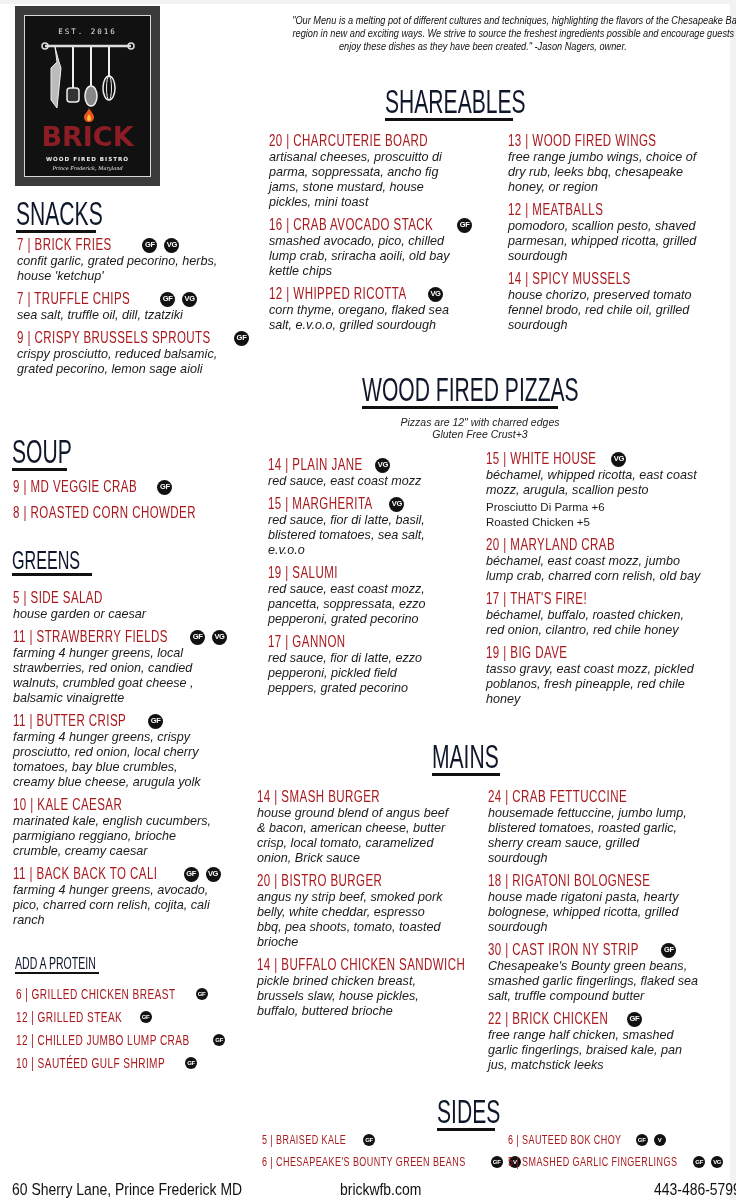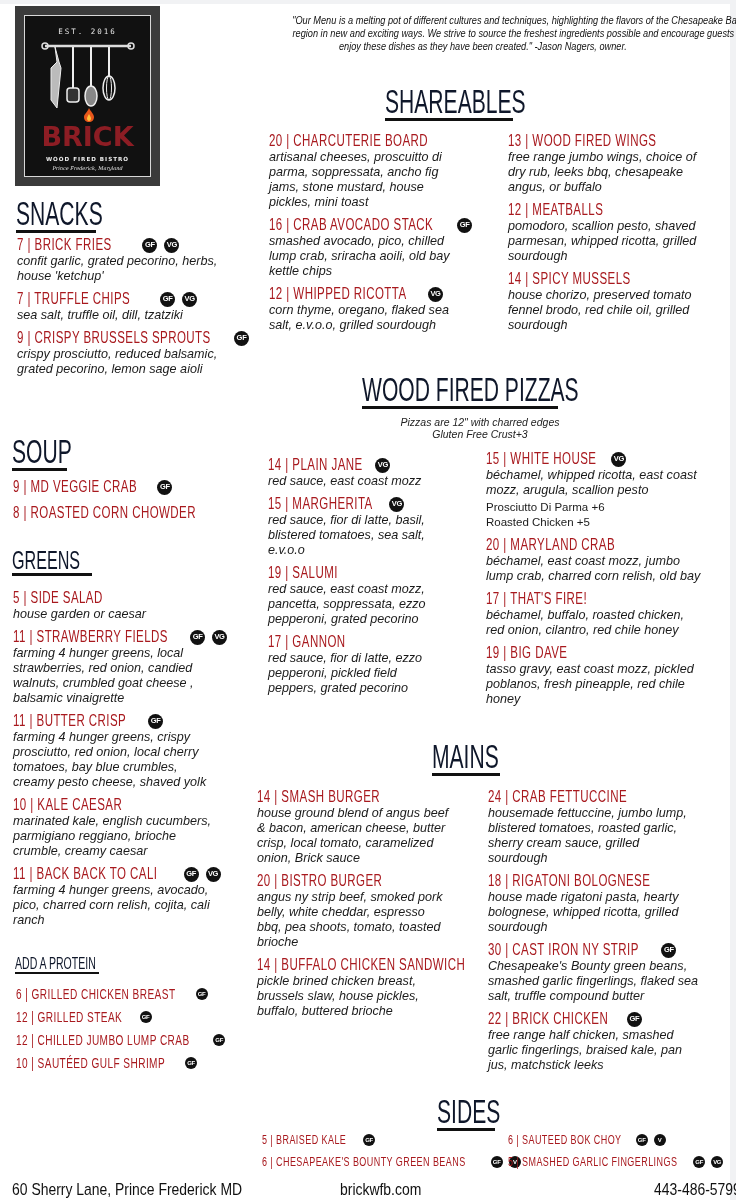--- a/index.html
+++ b/index.html
@@ -190,21 +190,21 @@
       <div class="desc">balsamic vinaigrette</div>
     </div>
     <div class="item">
       <div class="item-title">
           <span class="t">11 | BUTTER CRISP</span>
           <span class="badge" style="margin-left:-22px">GF</span>
         </div>
       <div class="desc">farming 4 hunger greens, crispy</div>
       <div class="desc">prosciutto, red onion, local cherry</div>
       <div class="desc">tomatoes, bay blue crumbles,</div>
-      <div class="desc">creamy pesto cheese, shaved yolk</div>
+      <div class="desc">creamy blue cheese, arugula yolk</div>
     </div>
     <div class="item">
       <div class="item-title">
           <span class="t">10 | KALE CAESAR</span>
         </div>
       <div class="desc">marinated kale, english cucumbers,</div>
       <div class="desc">parmigiano reggiano, brioche</div>
       <div class="desc">crumble, creamy caesar</div>
     </div>
     <div class="item">
@@ -267,21 +267,21 @@
     </div>
   </div>
 
   <div class="abs" style="left:508px; top:128px; width:222px;">
     <div class="item">
       <div class="item-title">
           <span class="t">13 | WOOD FIRED WINGS</span>
         </div>
       <div class="desc">free range jumbo wings, choice of</div>
       <div class="desc">dry rub, leeks bbq, chesapeake</div>
-      <div class="desc">angus, or buffalo</div>
+      <div class="desc">honey, or region</div>
     </div>
     <div class="item">
       <div class="item-title">
           <span class="t">12 | MEATBALLS</span>
         </div>
       <div class="desc">pomodoro, scallion pesto, shaved</div>
       <div class="desc">parmesan, whipped ricotta, grilled</div>
       <div class="desc">sourdough</div>
     </div>
     <div class="item">

